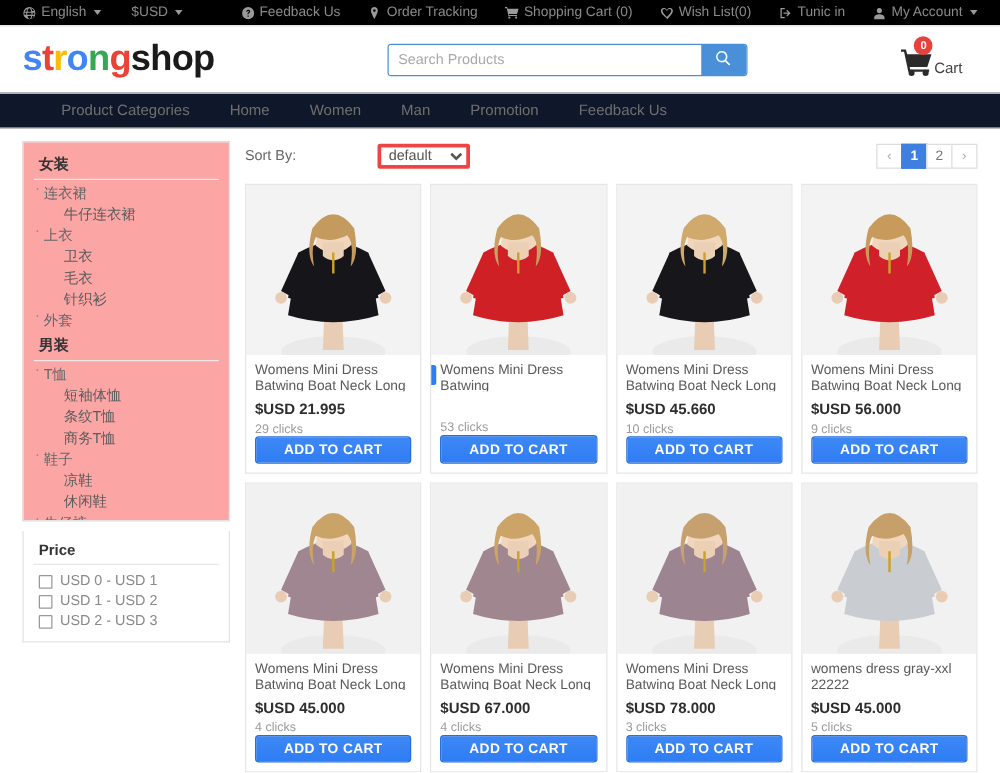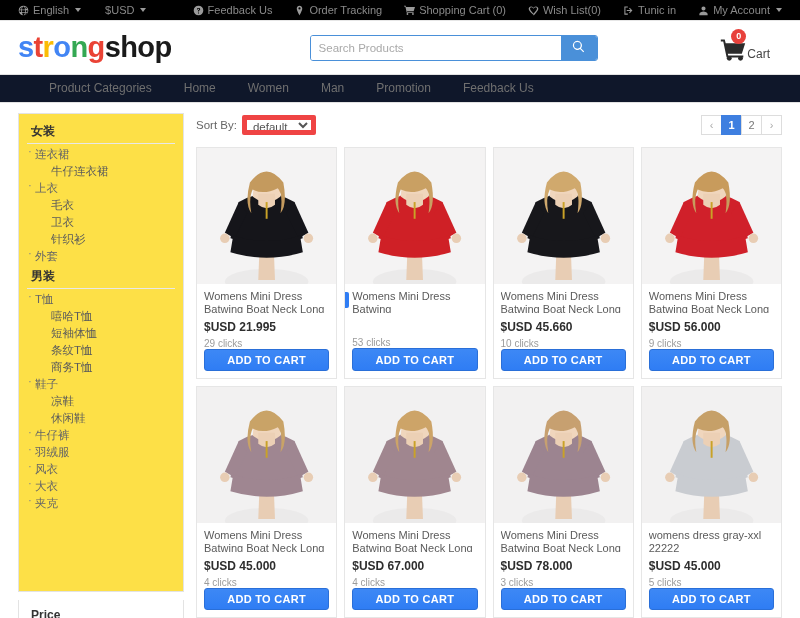--- a/index.html
+++ b/index.html
@@ -137,23 +137,23 @@
   }
 
   
   .sidebar {
     width: 178px;
     flex: 0 0 178px;
     padding-right: 12px;
   }
   .cat-panel {
     border: 1px solid #e3e3e3;
-    background: #fde047;
+    background: #fca5a5;
     padding: 6px 8px 8px 8px;
-    height: 479px;
+    height: 304px;
     overflow: hidden;
   }
   .cat-group-title {
     font-size: 12px;
     font-weight: bold;
     color: #333;
     padding: 3px 2px 3px 4px;
     border-bottom: 1px solid #e8e8e8;
     margin-bottom: 2px;
   }
@@ -209,31 +209,32 @@
   }
 
   
   .main { flex: 1; min-width: 0; }
   .sortbar {
     display: flex;
     align-items: center;
     height: 24px;
     margin-bottom: 10px;
   }
-  .sort-label { font-size: 11.5px; color: #666; margin-right: 5px; }
+  .sort-label { font-size: 11.5px; color: #666; margin-right: 22px; }
   .sort-select {
     font-family: "Liberation Sans", sans-serif;
     font-size: 11.5px;
     color: #555;
     height: 20px;
     width: 74px;
-    border: 5px solid #ef4444;
+    border: 3px solid #ef4444;
     border-radius: 2px;
     background: #fff;
     padding: 0 2px;
+    margin-left: 43px;
   }
   .pager { margin-left: auto; display: flex; }
   .pg {
     min-width: 21px; height: 20px;
     border: 1px solid #ddd;
     margin-left: -1px;
     display: flex; align-items: center; justify-content: center;
     font-size: 11px;
     color: #777;
     background: #fff;
@@ -425,27 +426,26 @@
   </div>
 
 <div class="content">
 
   <div class="sidebar">
     <div class="cat-panel" id="category-panel">
         <div class="cat-group-title">女装</div>
         <div class="cat-l1">连衣裙</div>
         <div class="cat-l2">牛仔连衣裙</div>
         <div class="cat-l1">上衣</div>
+        <div class="cat-l2">卫衣</div>
         <div class="cat-l2">毛衣</div>
-        <div class="cat-l2">卫衣</div>
         <div class="cat-l2">针织衫</div>
         <div class="cat-l1">外套</div>
         <div class="cat-group-title">男装</div>
         <div class="cat-l1">T恤</div>
-        <div class="cat-l2">嘻哈T恤</div>
         <div class="cat-l2">短袖体恤</div>
         <div class="cat-l2">条纹T恤</div>
         <div class="cat-l2">商务T恤</div>
         <div class="cat-l1">鞋子</div>
         <div class="cat-l2">凉鞋</div>
         <div class="cat-l2">休闲鞋</div>
         <div class="cat-l1">牛仔裤</div>
         <div class="cat-l1">羽绒服</div>
         <div class="cat-l1">风衣</div>
         <div class="cat-l1">大衣</div>

